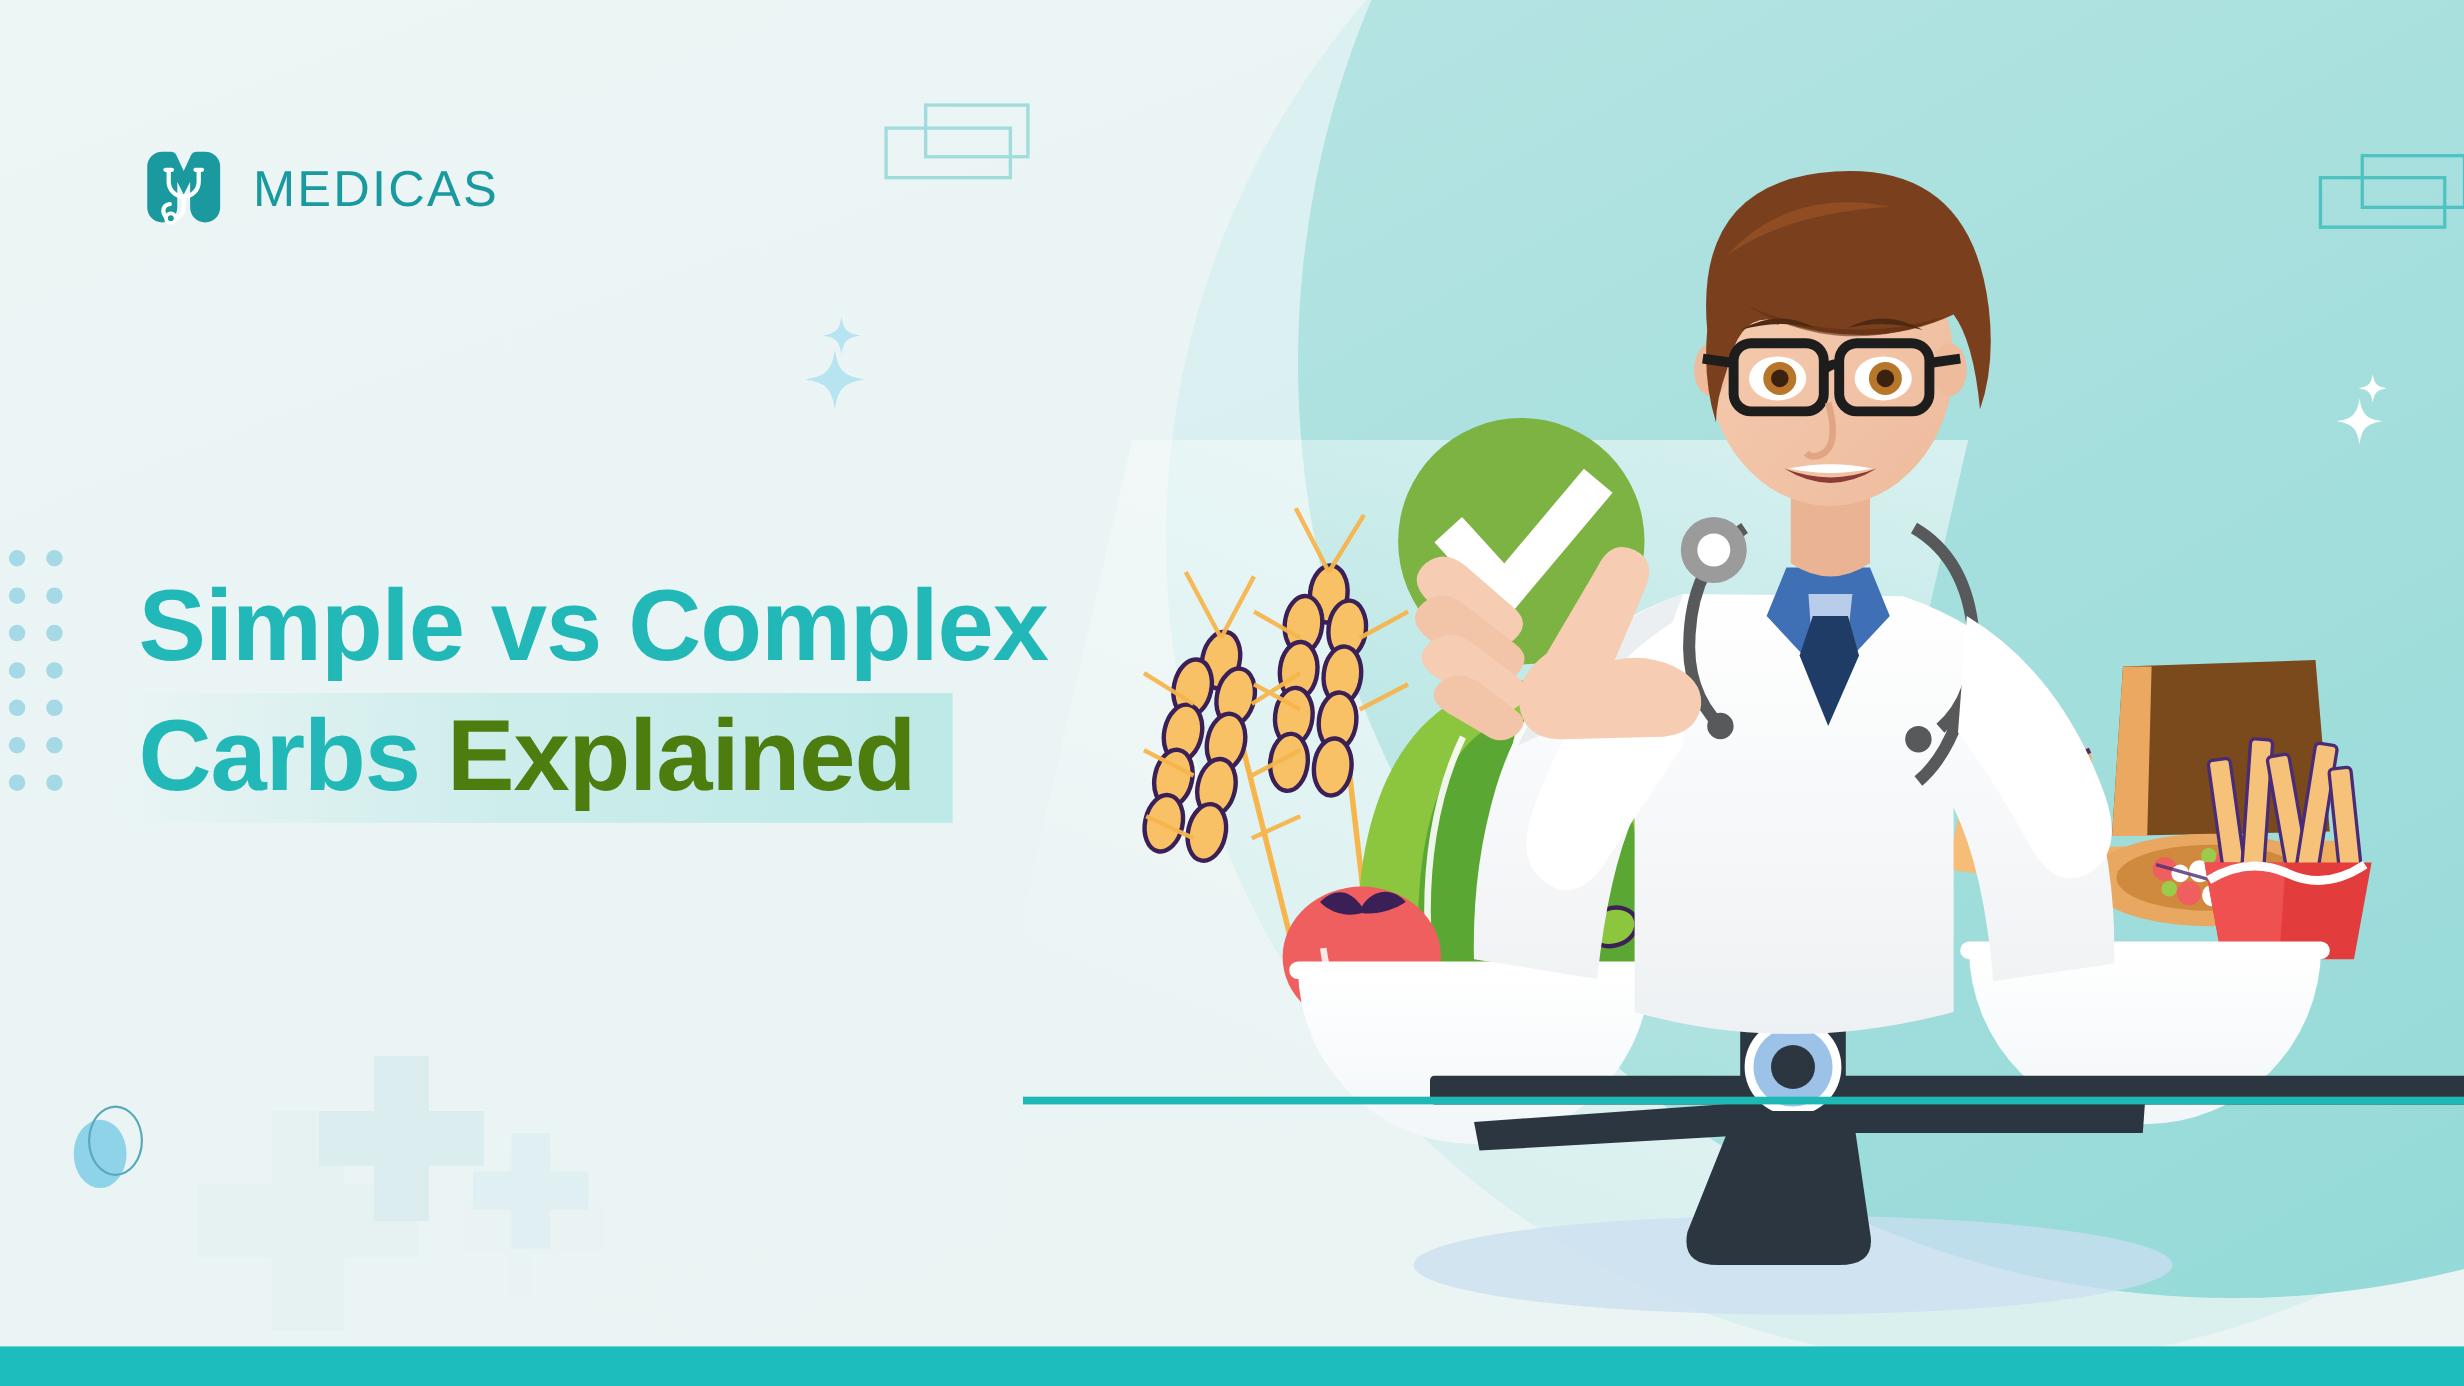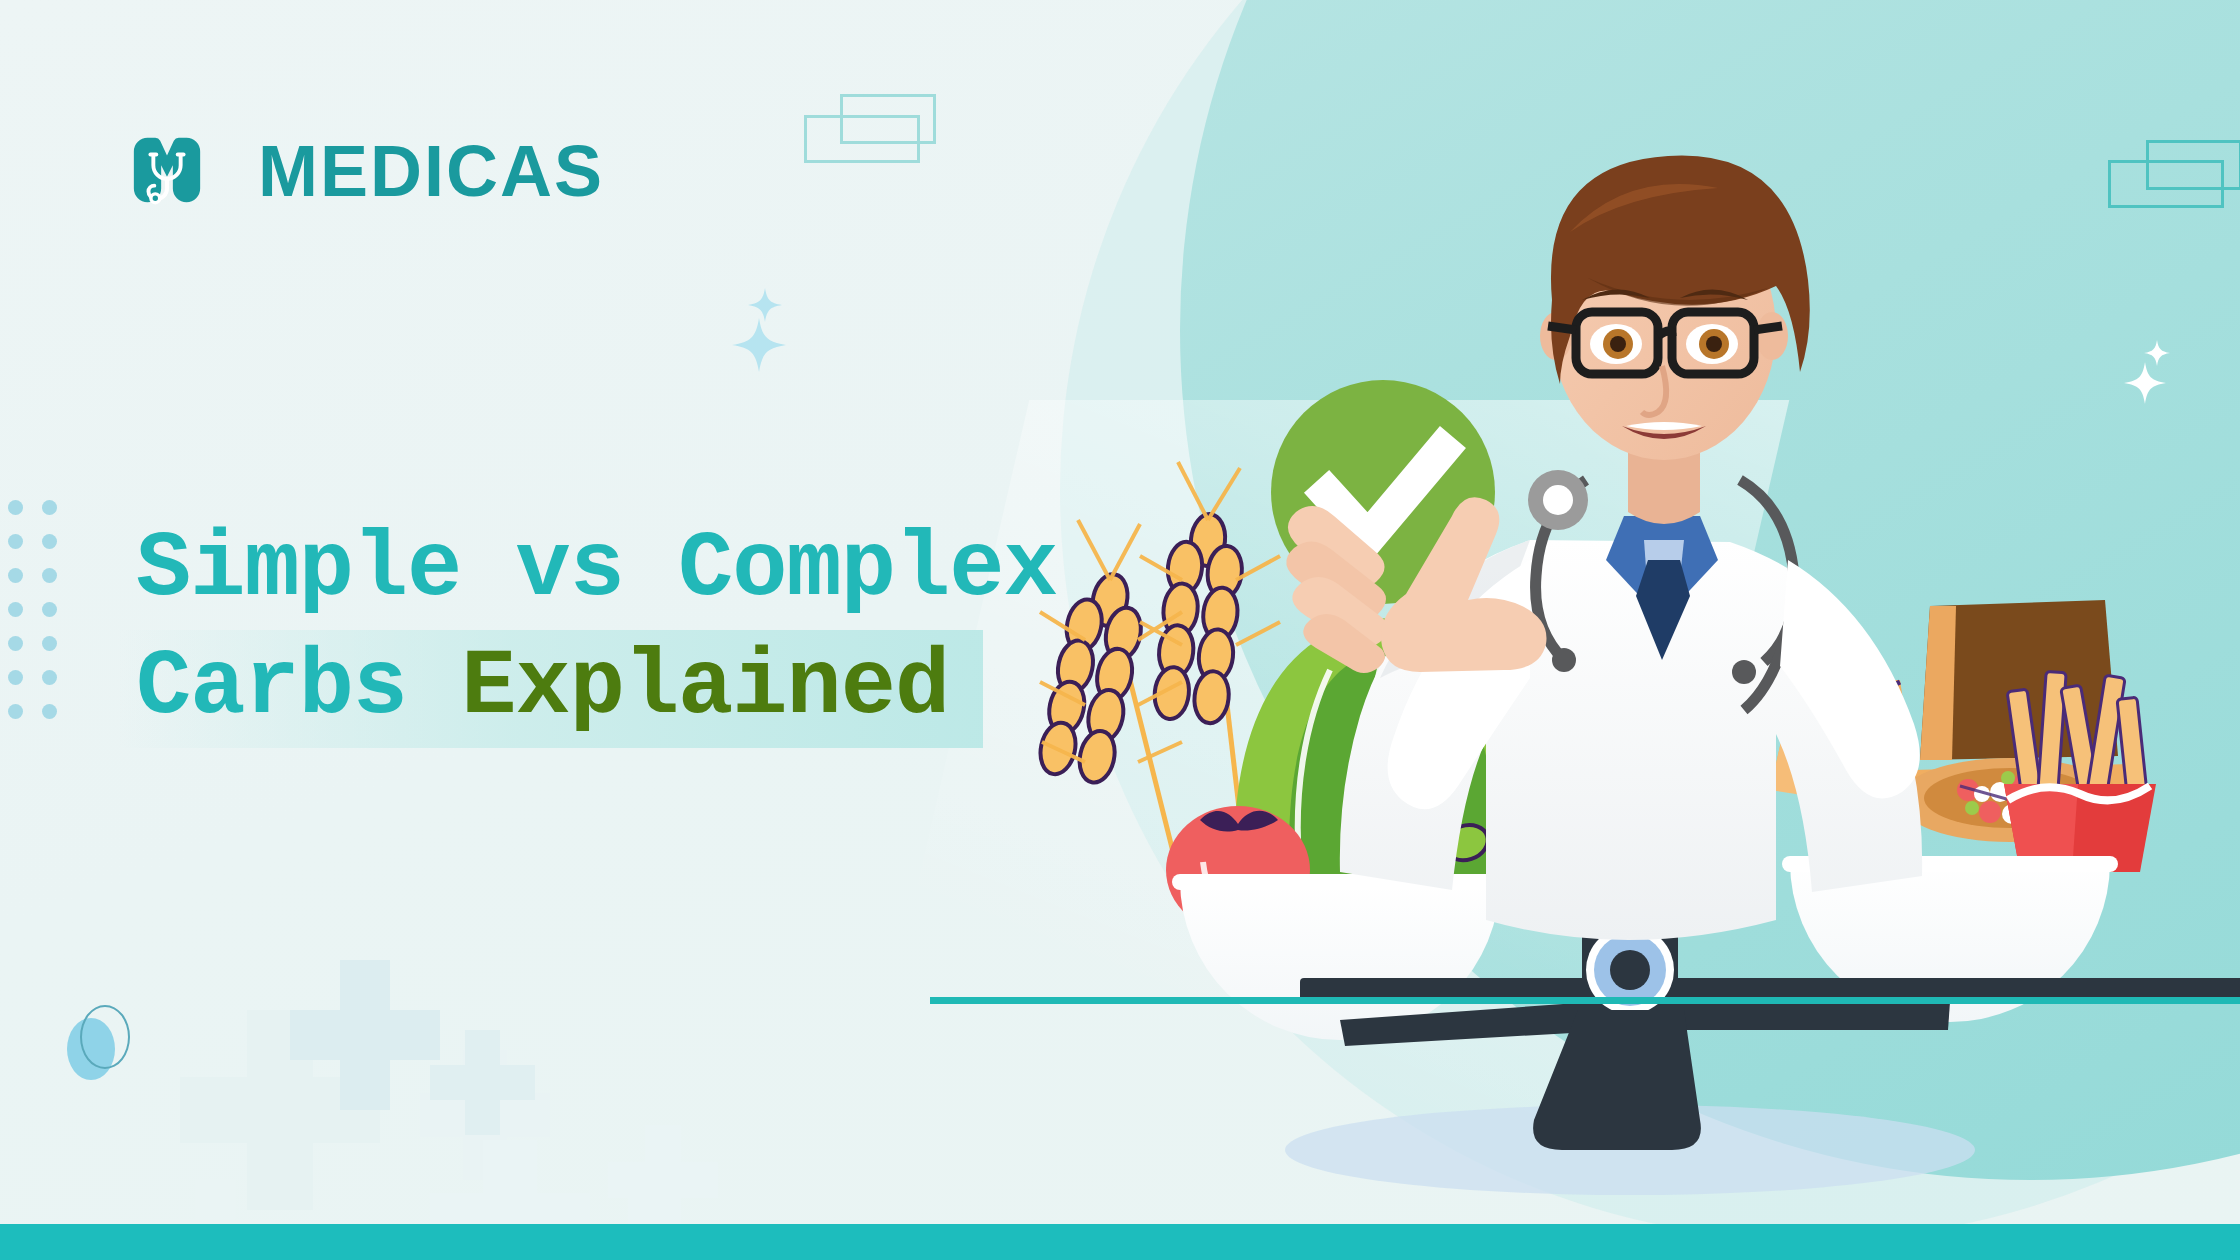--- a/index.html
+++ b/index.html
@@ -50,24 +50,24 @@
 
   .rect-o{position:absolute;border:3px solid #9fdcdb;}
   .rect-o.dark{border-color:#4fc3c1;}
 
   .circ-fill{position:absolute;border-radius:50%;background:#8fd3e8;}
   .circ-out{position:absolute;border-radius:50%;border:2px solid #5aa9bb;}
 
   
   .logo{position:absolute;left:128px;top:132px;display:flex;align-items:center;gap:24px;}
   .logo-mark{width:78px;height:78px;}
-  .logo-text{font-size:72px;font-weight:700;letter-spacing:2px;color:#1a9a9e;line-height:1;margin-left:28px;}
-
-  
-  .headline{position:absolute;left:136px;top:512px;width:980px;font-family:Liberation Mono, monospace;}
+  .logo-text{font-size:46px;font-weight:400;letter-spacing:2px;color:#1a9a9e;line-height:1;}
+
+  
+  .headline{position:absolute;left:126px;top:512px;width:980px;}
   .hl-line{font-size:92px;font-weight:700;line-height:1.26;letter-spacing:-1px;white-space:nowrap;}
   .hl-line.l2{position:relative;display:inline-block;padding:2px 28px 6px 0;}
   .hl-line.l2::before{
     content:"";position:absolute;left:-18px;top:2px;right:-6px;bottom:4px;
     background:linear-gradient(90deg,rgba(200,236,234,0) 0%,rgba(196,235,233,.75) 45%,rgba(186,232,230,.95) 100%);
     z-index:0;
   }
   .hl-line.l2 > span{position:relative;z-index:1;}
   .t-teal{color:#22b8b8;}
   .t-dark{color:#4d7c0f;}

